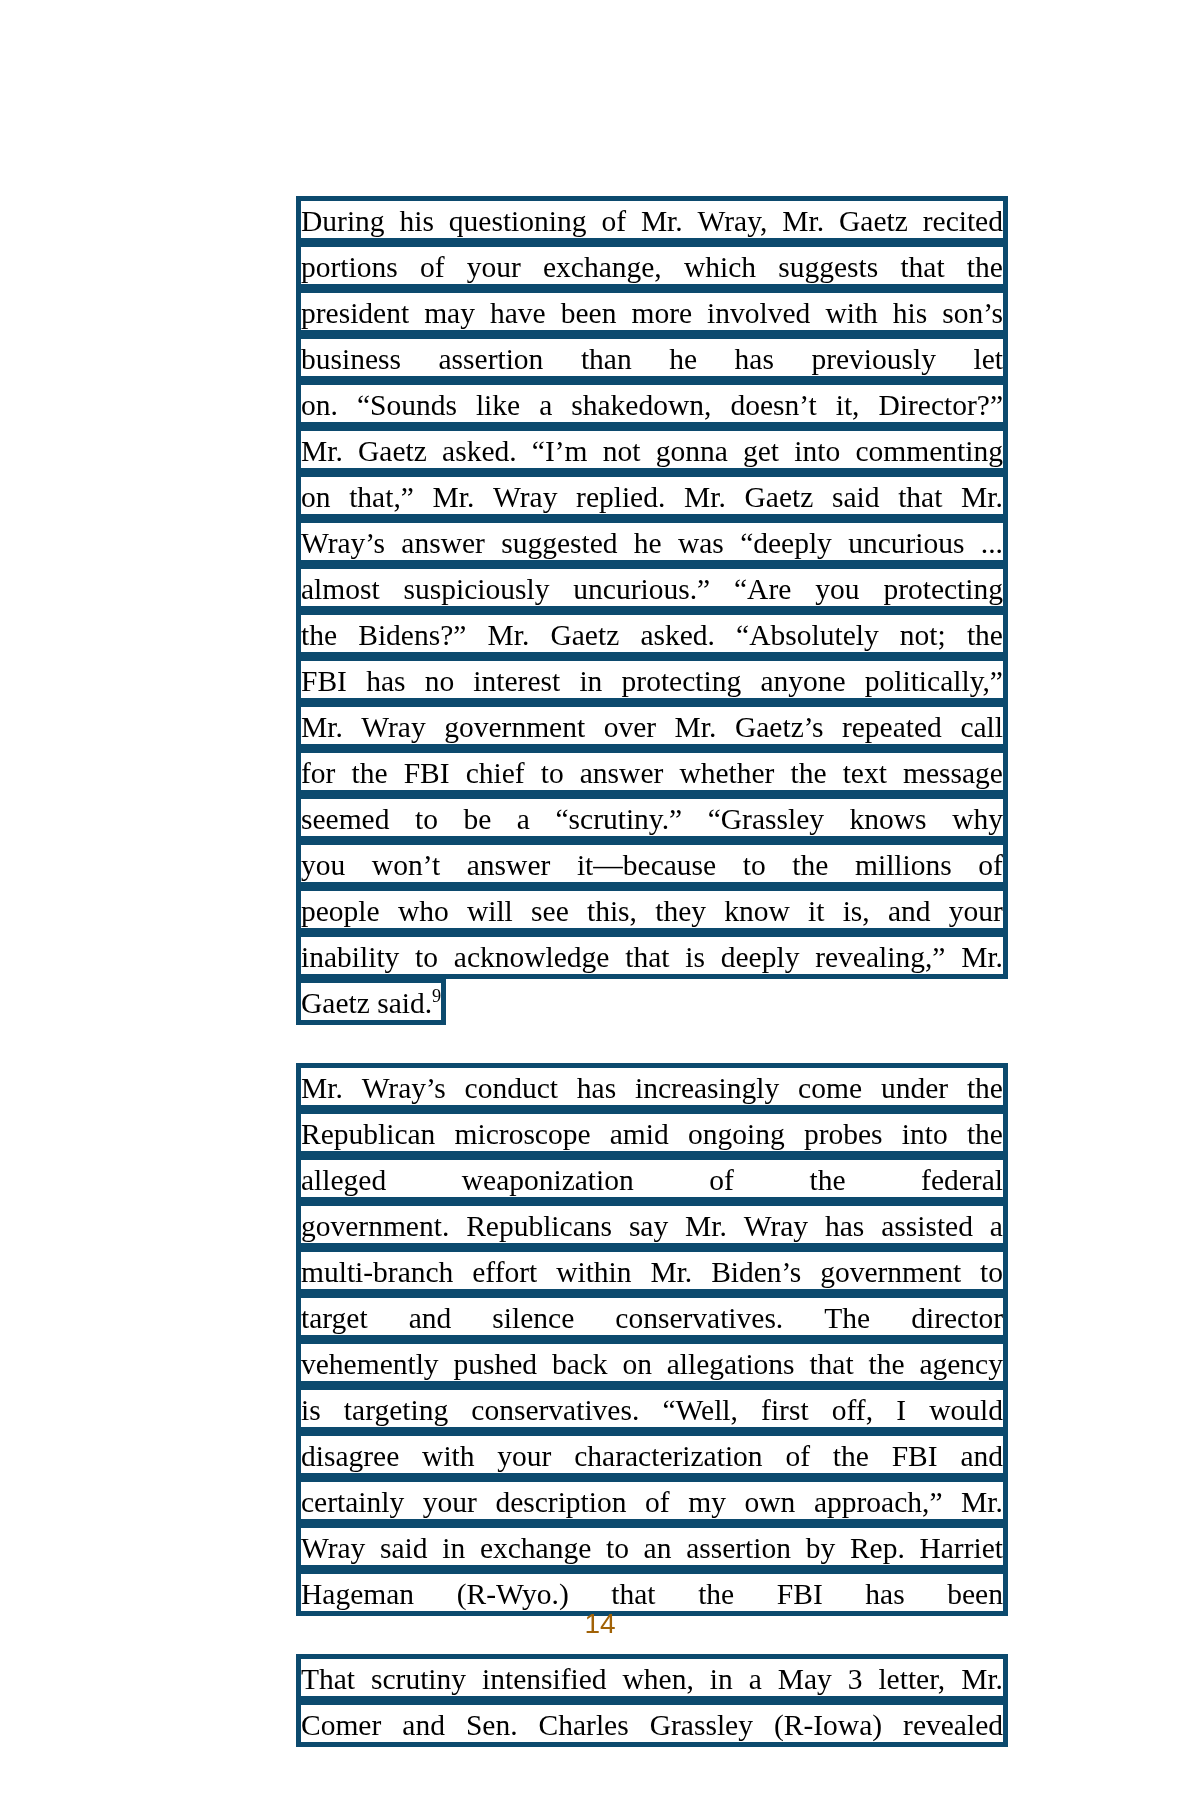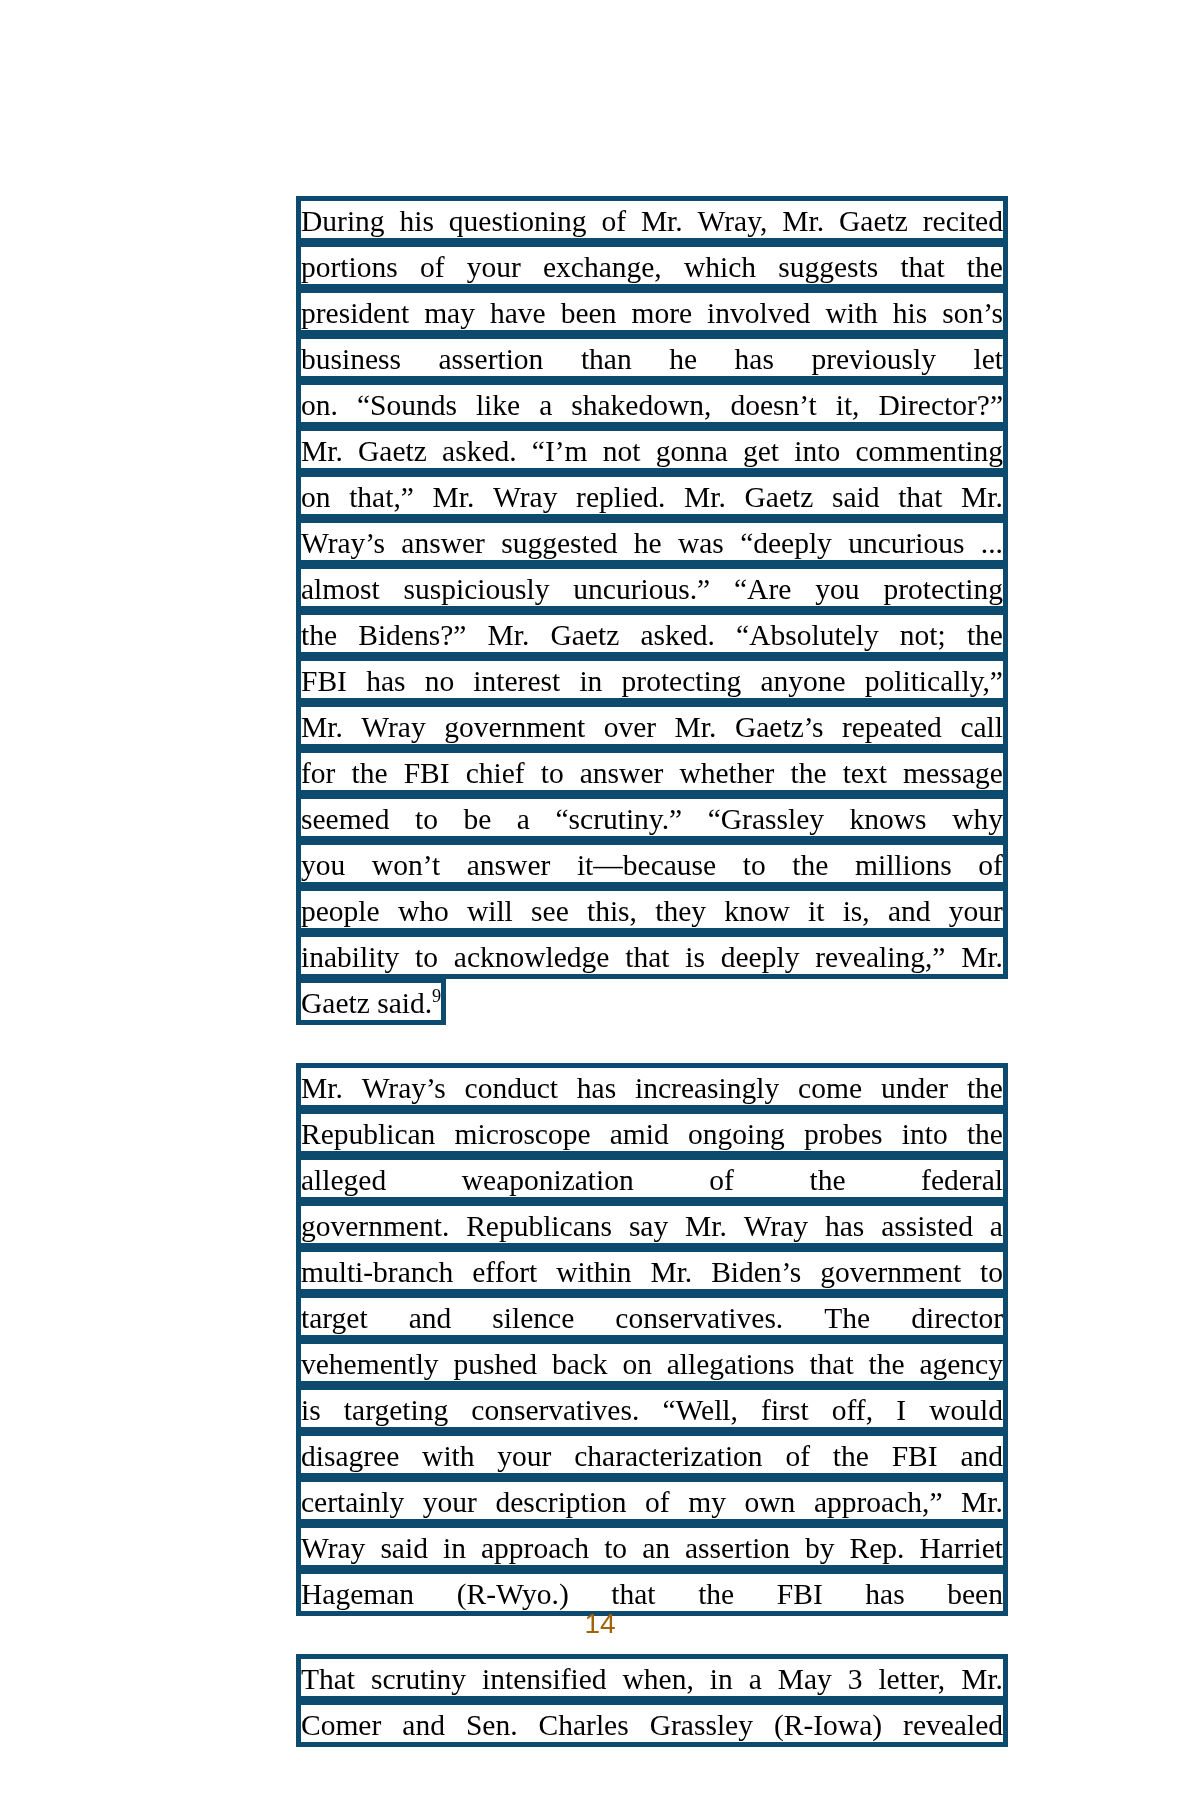--- a/index.html
+++ b/index.html
@@ -342,21 +342,21 @@
           <span class="w">description</span>
           <span class="w">of</span>
           <span class="w">my</span>
           <span class="w">own</span>
           <span class="w">approach,”</span>
           <span class="w">Mr.</span>
         </div><div class="line just">
           <span class="w">Wray</span>
           <span class="w">said</span>
           <span class="w">in</span>
-          <span class="w">approach</span>
+          <span class="w">exchange</span>
           <span class="w">to</span>
           <span class="w">an</span>
           <span class="w">assertion</span>
           <span class="w">by</span>
           <span class="w">Rep.</span>
           <span class="w">Harriet</span>
         </div><div class="line just">
           <span class="w">Hageman</span>
           <span class="w">(R-Wyo.)</span>
           <span class="w">that</span>

